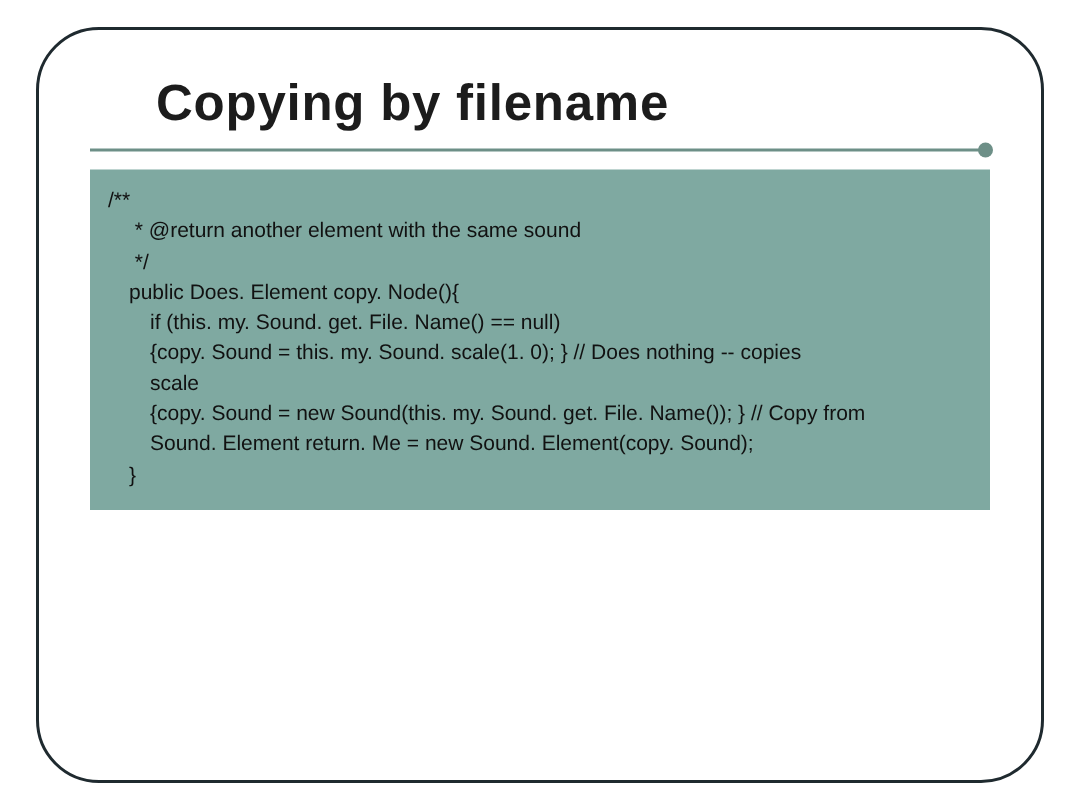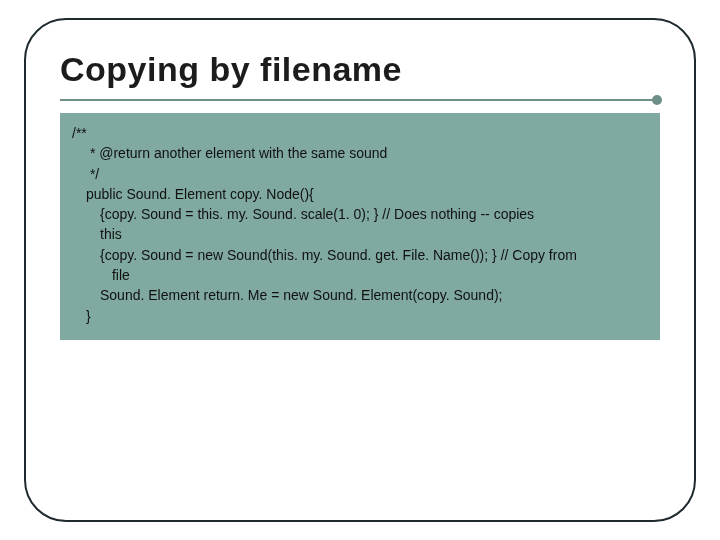--- a/index.html
+++ b/index.html
@@ -34,20 +34,21 @@
     left: 60px;
     right: 60px;
   }
   .title {
     font-size: 34px;
     font-weight: 700;
     color: #1c1c1c;
     letter-spacing: 0.5px;
     padding-bottom: 6px;
     font-family: Verdana, Arial, sans-serif;
+    margin-left: 44px;
   }
   .rule {
     position: relative;
     height: 6px;
     margin-top: 2px;
     margin-bottom: 10px;
   }
   .rule .line {
     position: absolute;
     left: 0;
@@ -91,22 +92,22 @@
     <div class="title">Copying by filename</div>
     <div class="rule">
       <div class="line"></div>
       <div class="dot"></div>
     </div>
 
     <div class="codebox">
       <div class="line">/**</div>
       <div class="line i1"> * @return another element with the same sound</div>
       <div class="line i1"> */</div>
-      <div class="line i1">public Sound. Element copy. Node(){</div>
+      <div class="line i1">public Does. Element copy. Node(){</div>
+      <div class="line i2">if (this. my. Sound. get. File. Name() == null)</div>
       <div class="line i2">{copy. Sound = this. my. Sound. scale(1. 0); } // Does nothing -- copies</div>
-      <div class="line i2">this</div>
+      <div class="line i2">scale</div>
       <div class="line i2">{copy. Sound = new Sound(this. my. Sound. get. File. Name()); } // Copy from</div>
-      <div class="line i3"> file</div>
       <div class="line i2">Sound. Element return. Me = new Sound. Element(copy. Sound);</div>
       <div class="line i1">}</div>
     </div>
   </div>
 </div>
 
 </body></html>

